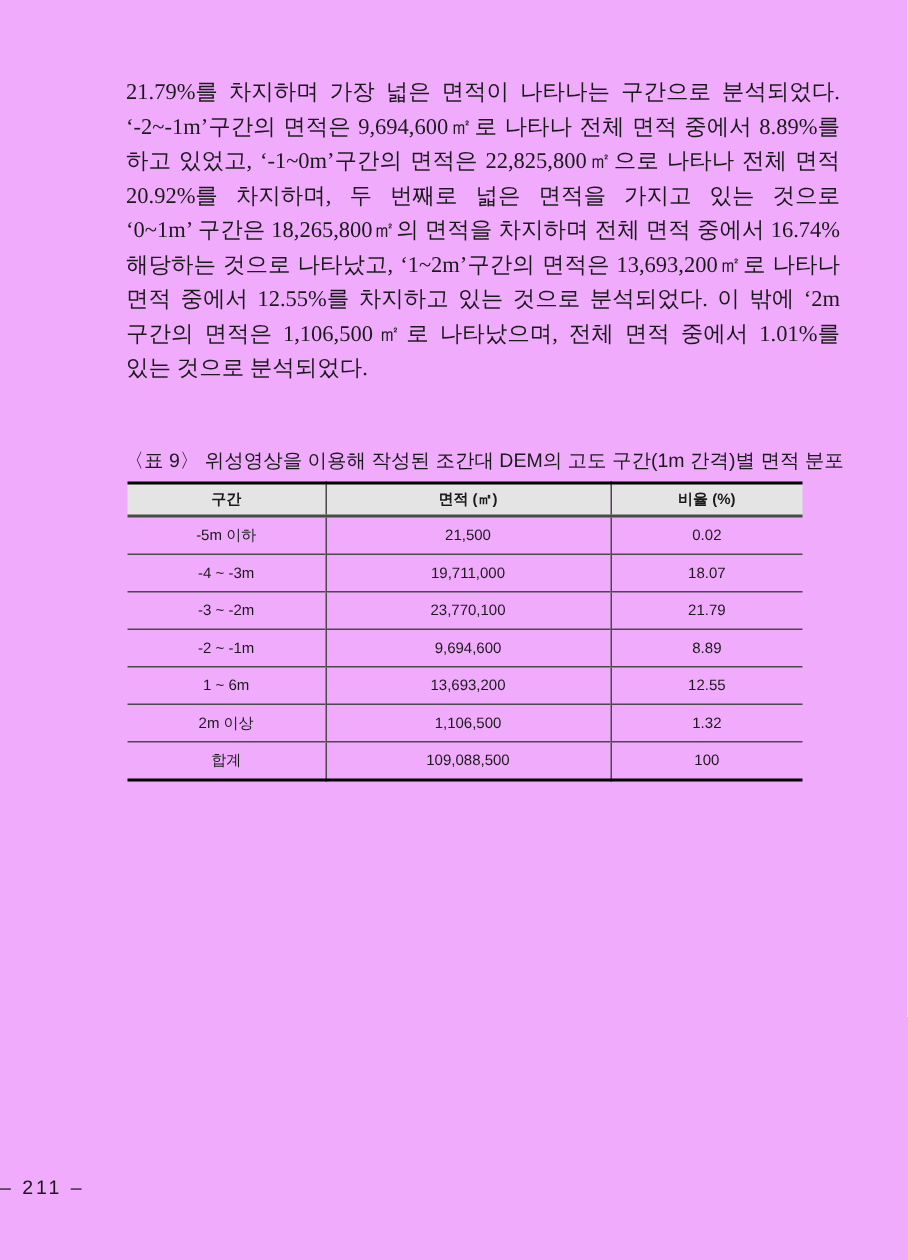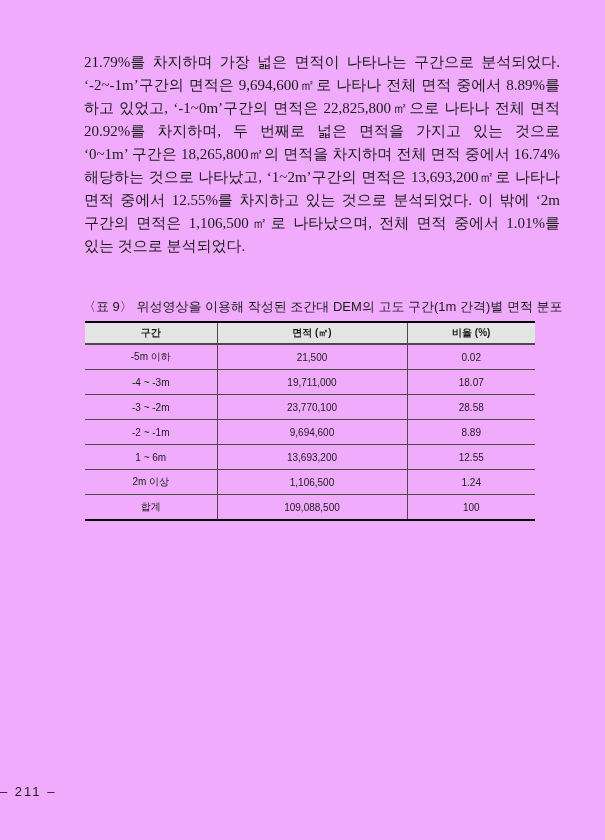--- a/index.html
+++ b/index.html
@@ -138,36 +138,36 @@
           <td>0.02</td>
         </tr>
         <tr>
           <td class="sep">-4 ~ -3m</td>
           <td class="sep">19,711,000</td>
           <td>18.07</td>
         </tr>
         <tr>
           <td class="sep">-3 ~ -2m</td>
           <td class="sep">23,770,100</td>
-          <td>28.58</td>
+          <td>21.79</td>
         </tr>
         <tr>
           <td class="sep">-2 ~ -1m</td>
           <td class="sep">9,694,600</td>
           <td>8.89</td>
         </tr>
         <tr>
           <td class="sep">1 ~ 6m</td>
           <td class="sep">13,693,200</td>
           <td>12.55</td>
         </tr>
         <tr>
           <td class="sep">2m 이상</td>
           <td class="sep">1,106,500</td>
-          <td>1.24</td>
+          <td>1.32</td>
         </tr>
         <tr>
           <td class="sep">합계</td>
           <td class="sep">109,088,500</td>
           <td>100</td>
         </tr>
       </tbody>
   </table>
 
   <div class="page-number">– 211 –</div>

